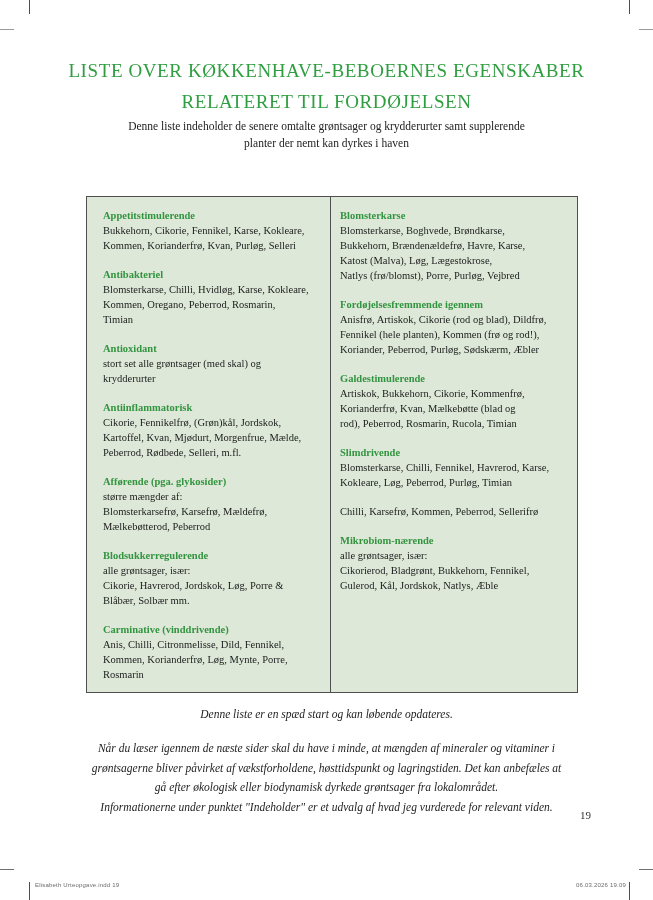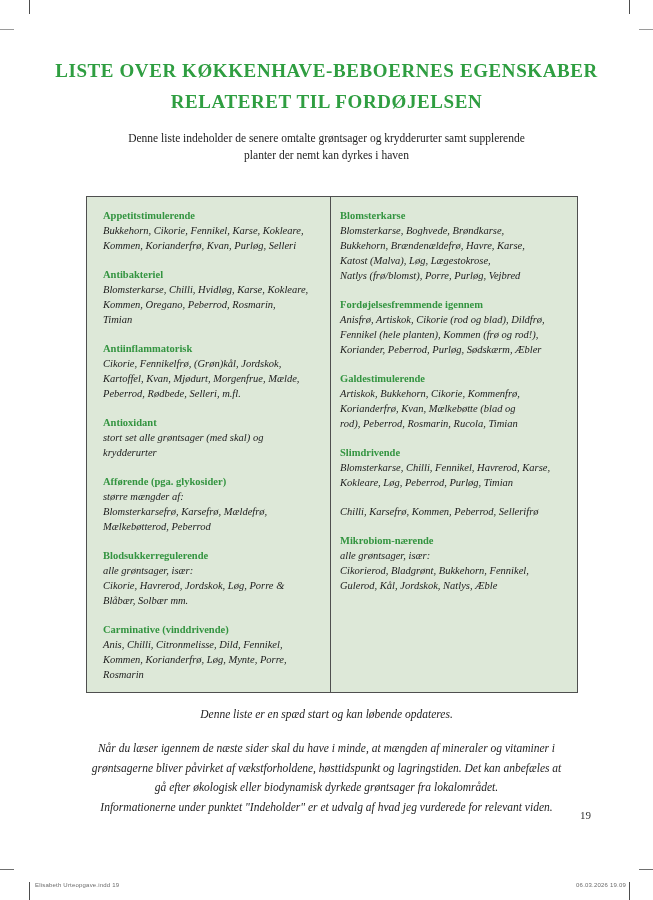--- a/index.html
+++ b/index.html
@@ -30,28 +30,28 @@
   .ch-rb { left: 639px; top: 869px; width: 14px; background:#6f6f6f; }
 
   
   .title {
     position: absolute;
     top: 55px;
     left: 0;
     width: 100%;
     text-align: center;
     color: #2f9e41;
-    font-weight: bold;
+    font-weight: normal;
     font-size: 19px;
     line-height: 31px;
     letter-spacing: 0.6px;
   }
   .intro {
     position: absolute;
-    top: 130px;
+    top: 118px;
     left: 60px;
     right: 60px;
     text-align: center;
     font-size: 11.5px;
     line-height: 17px;
     color: #222222;
     white-space: pre-line;
   }
 
   
@@ -80,21 +80,20 @@
   .section h3 {
     margin: 0;
     font-size: 10.5px;
     line-height: 15px;
     font-weight: bold;
     color: #339440;
   }
   .section p {
     margin: 0;
     white-space: pre-line;
-    font-style: italic;
   }
 
   
   .note-update {
     position: absolute;
     top: 708px;
     left: 0;
     width: 100%;
     text-align: center;
     font-style: italic;
@@ -163,29 +162,29 @@
         <p>Bukkehorn, Cikorie, Fennikel, Karse, Kokleare,
 Kommen, Korianderfrø, Kvan, Purløg, Selleri</p>
       </div>
       <div class="section">
         <h3>Antibakteriel</h3>
         <p>Blomsterkarse, Chilli, Hvidløg, Karse, Kokleare,
 Kommen, Oregano, Peberrod, Rosmarin,
 Timian</p>
       </div>
       <div class="section">
+        <h3>Antioxidant</h3>
+        <p>stort set alle grøntsager (med skal) og
+krydderurter</p>
+      </div>
+      <div class="section">
         <h3>Antiinflammatorisk</h3>
         <p>Cikorie, Fennikelfrø, (Grøn)kål, Jordskok,
 Kartoffel, Kvan, Mjødurt, Morgenfrue, Mælde,
 Peberrod, Rødbede, Selleri, m.fl.</p>
-      </div>
-      <div class="section">
-        <h3>Antioxidant</h3>
-        <p>stort set alle grøntsager (med skal) og
-krydderurter</p>
       </div>
       <div class="section">
         <h3>Afførende (pga. glykosider)</h3>
         <p>større mængder af:
 Blomsterkarsefrø, Karsefrø, Mældefrø,
 Mælkebøtterod, Peberrod</p>
       </div>
       <div class="section">
         <h3>Blodsukkerregulerende</h3>
         <p>alle grøntsager, især:

